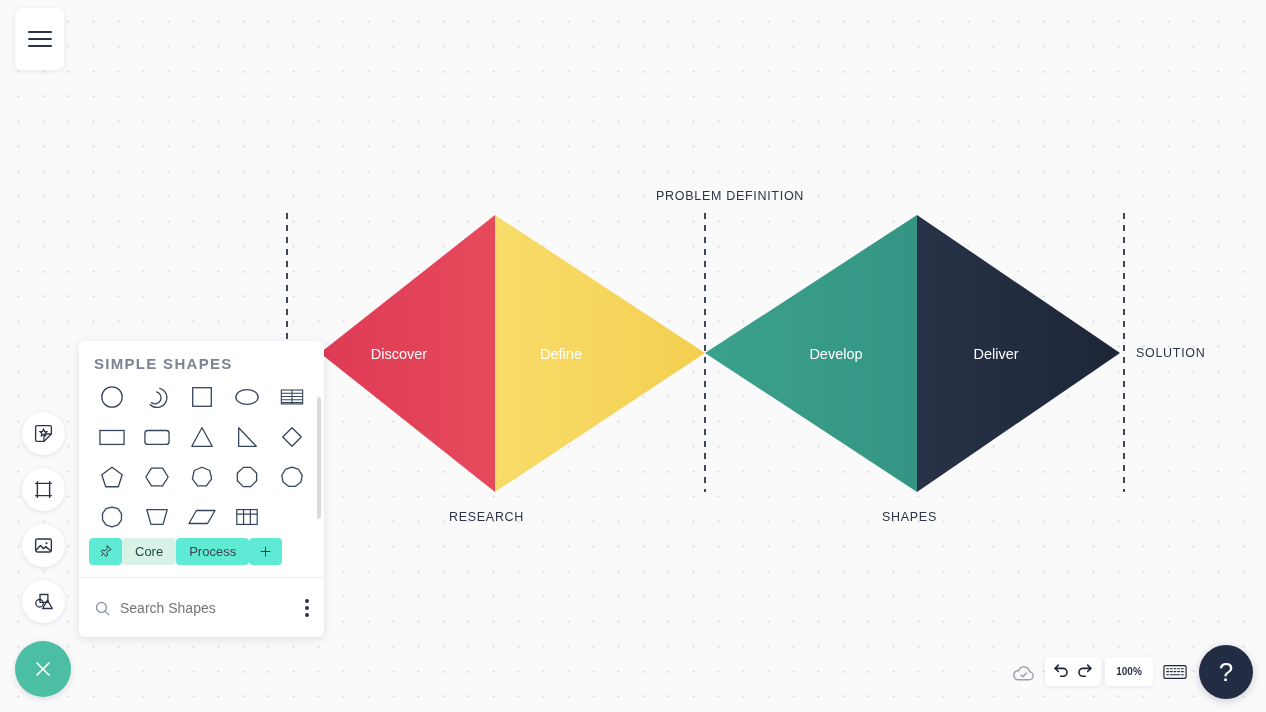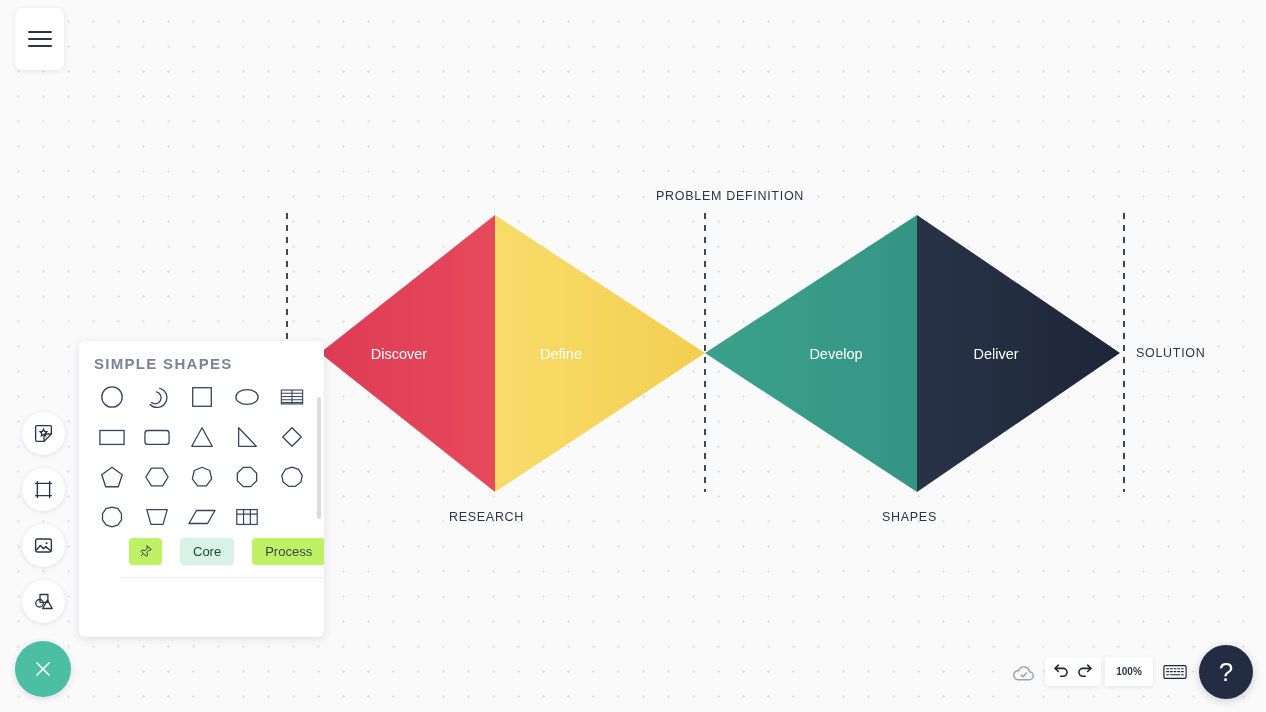--- a/index.html
+++ b/index.html
@@ -152,29 +152,28 @@
   .panel-scrollbar {
     position: absolute; right: 3px; top: 56px;
     width: 4px; height: 122px;
     background: #d8dade; border-radius: 3px;
   }
 
   .tab-row {
     position: absolute; left: 0; bottom: 59px;
     width: 100%;
     display: flex; align-items: center;
-    padding: 0 10px; gap: 18px;
+    padding: 0 10px; gap: 0;
     border-bottom: 1px solid #edeef1;
     padding-bottom: 12px;
-    margin-left: 40px;
   }
   .tab {
     height: 27px; padding: 0 13px;
     border-radius: 4px;
-    background: #bef264;
+    background: #5eead4;
     display: flex; align-items: center; justify-content: center;
     font-size: 13px; color: #3b4455;
     cursor: pointer;
   }
   .tab.active { background: #d9f2e7; color: #1d4a3c; }
   .tab.icon-tab { padding: 0 9px; }
 
   .search-row {
     position: absolute; left: 0; bottom: 0;
     width: 100%; height: 58px;
@@ -435,20 +434,32 @@
       </div>
       <div class="tab active">Core</div>
       <div class="tab">Process</div>
       <div class="tab icon-tab">
         <svg width="15" height="15" viewBox="0 0 24 24" fill="none" stroke="#2b3445" stroke-width="1.7" stroke-linecap="round">
           <path d="M12 5v14M5 12h14"></path>
         </svg>
       </div>
     </div>
 
+    <div class="search-row">
+      <svg width="17" height="17" viewBox="0 0 24 24" fill="none" stroke="#8b92a0" stroke-width="1.8" stroke-linecap="round">
+        <circle cx="10.5" cy="10.5" r="7"></circle>
+          <path d="m16 16 5 5"></path>
+      </svg>
+      <input class="search-input" type="text" placeholder="Search Shapes" style="">
+      <div class="kebab">
+        <i></i>
+          <i></i>
+          <i></i>
+      </div>
+    </div>
   </div>
 
   <div class="close-fab">
     <svg width="24" height="24" viewBox="0 0 24 24" fill="none" stroke="#ffffff" stroke-width="1.7" stroke-linecap="round">
       <path d="M6 6l12 12M18 6 6 18"></path>
     </svg>
   </div>
 
   <div class="cloud-icon">
     <svg width="25" height="25" viewBox="0 0 24 24" fill="none" stroke="#9aa1ad" stroke-width="1.4" stroke-linecap="round" stroke-linejoin="round">

